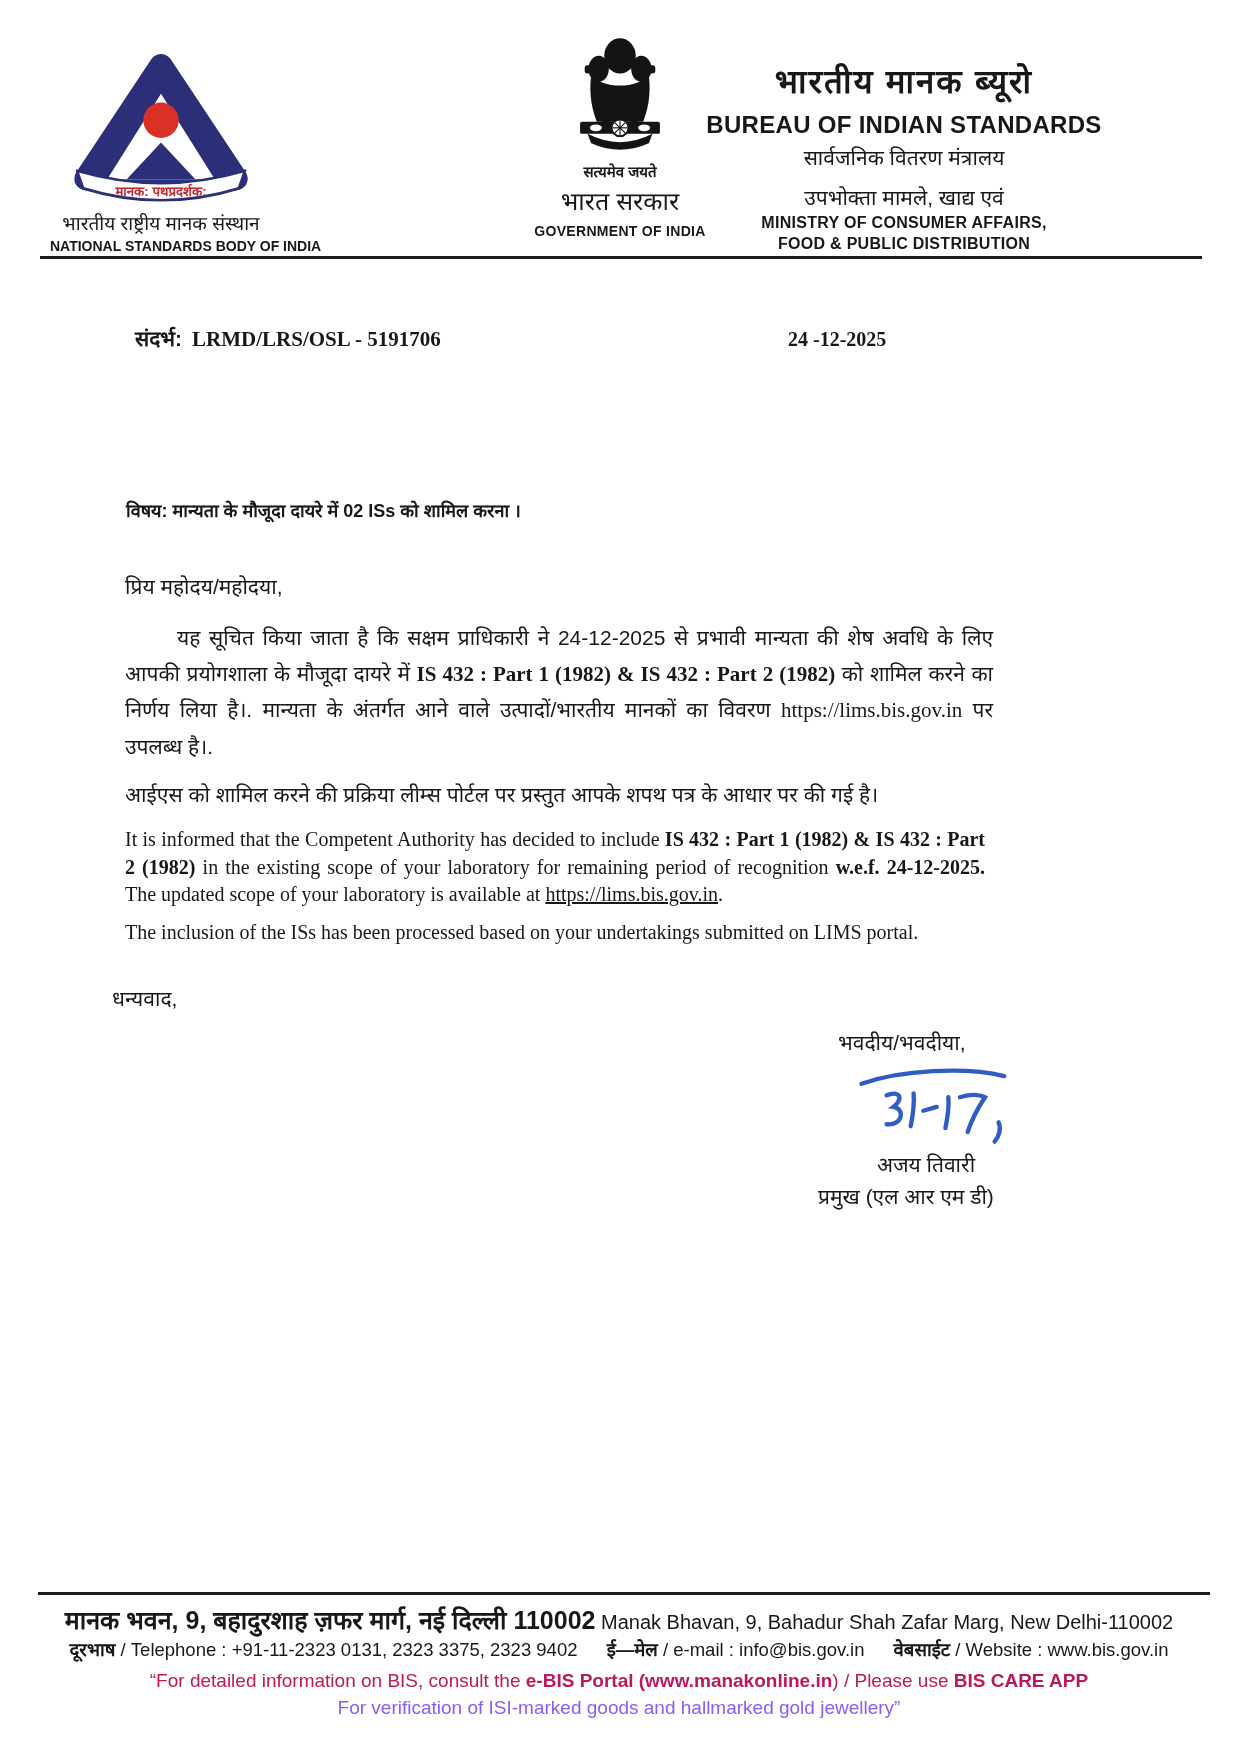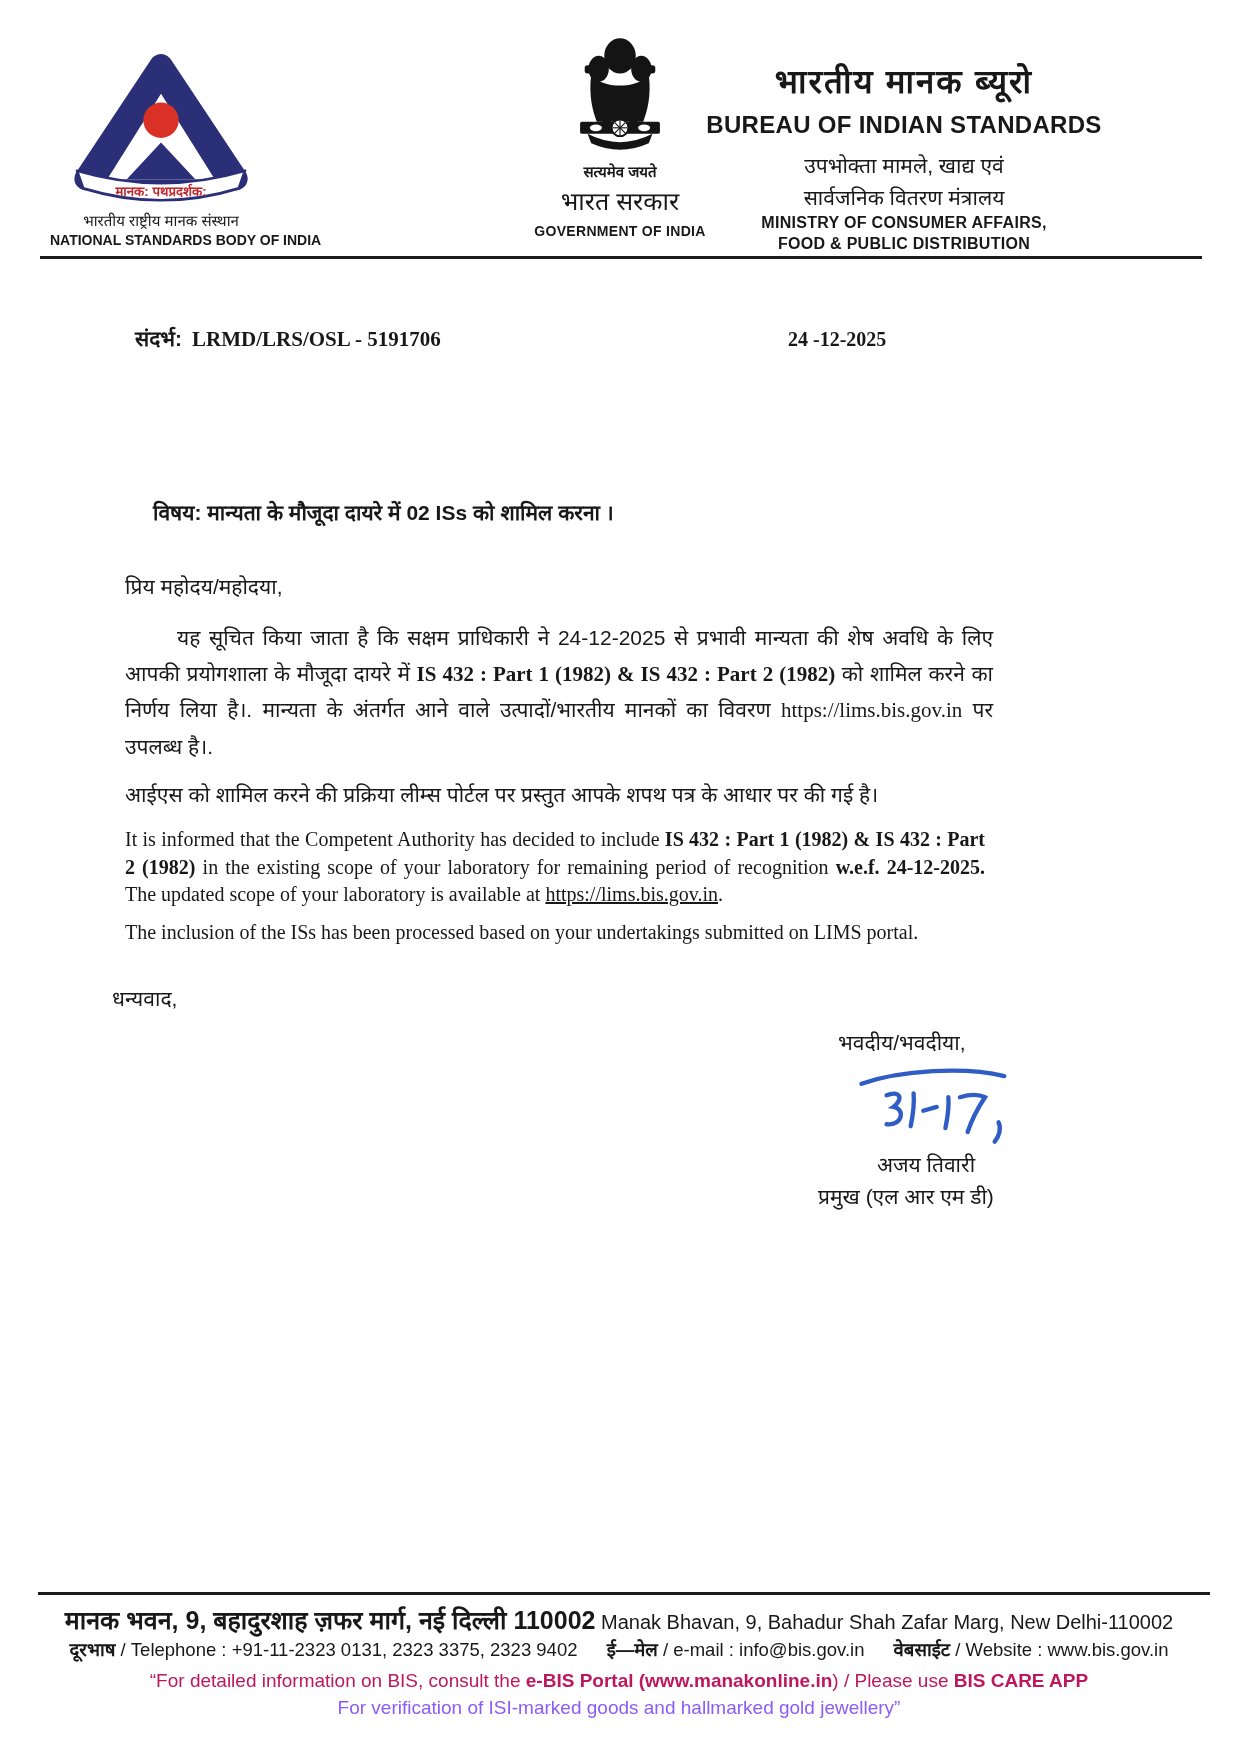--- a/index.html
+++ b/index.html
@@ -9,40 +9,40 @@
     background:#ffffff;
     font-family:"Liberation Serif", serif;
     color:#181818;
     overflow:hidden;
     margin:0 auto;
   }
   .hi{font-family:"Liberation Sans", sans-serif;}
   
   .logo-block{position:absolute;left:50px;top:46px;width:222px;text-align:center;}
   .bis-svg{width:190px;height:168px;display:block;margin:0 auto;}
-  .org-hi{font-family:"Liberation Sans",sans-serif;font-size:15px;margin-top:-4px;white-space:nowrap;}
+  .org-hi{font-family:"Liberation Sans",sans-serif;font-size:19px;margin-top:-4px;white-space:nowrap;}
   .org-en{font-family:"Liberation Sans",sans-serif;font-size:14px;font-weight:bold;margin-top:2px;white-space:nowrap;}
   .emblem-block{position:absolute;left:492px;top:28px;width:256px;text-align:center;font-family:"Liberation Sans",sans-serif;}
   .emblem-svg{width:112px;height:130px;display:block;margin:0 auto;}
   .motto{font-size:15px;font-weight:bold;margin-top:3px;}
   .govt-hi{font-size:25px;margin-top:2px;}
   .govt-en{font-size:14px;font-weight:bold;margin-top:6px;letter-spacing:.3px;}
   .bureau-block{position:absolute;left:678px;top:58px;width:452px;text-align:center;font-family:"Liberation Sans",sans-serif;}
   .bureau-hi{font-size:33px;font-weight:bold;letter-spacing:2px;}
   .bureau-en{font-size:24px;font-weight:bold;margin-top:8px;letter-spacing:.3px;}
   .min-hi{font-size:21px;margin-top:4px;}
   .min-hi.first{margin-top:12px;}
   .min-en{font-size:16px;font-weight:bold;margin-top:3px;letter-spacing:.3px;}
   .header-rule{position:absolute;top:256px;left:40px;width:1162px;border-top:3px solid #1c1c1c;}
   
   .ref-row{position:absolute;top:324px;left:135px;font-size:21px;font-weight:bold;}
   .ref-num{margin-left:10px;font-family:"Liberation Serif",serif;}
   .date{position:absolute;top:328px;left:788px;font-size:20px;font-weight:bold;}
   .address{position:absolute;top:378px;left:135px;font-size:21px;font-weight:bold;line-height:28px;}
-  .subject{position:absolute;top:498px;left:153px;font-size:21px;font-weight:bold;font-family:"Liberation Sans",sans-serif;}
+  .subject{position:absolute;top:498px;left:126px;font-size:18px;font-weight:bold;font-family:"Liberation Sans",sans-serif;}
   .salutation{position:absolute;top:572px;left:125px;font-size:21px;}
   .para1{position:absolute;top:620px;left:125px;width:868px;font-size:21px;line-height:35.5px;text-align:justify;text-indent:52px;}
   .para2{position:absolute;top:780px;left:125px;width:890px;font-size:21px;}
   .epara1{position:absolute;top:826px;left:125px;width:860px;font-size:20px;line-height:27.5px;text-align:justify;}
   .epara2{position:absolute;top:921px;left:125px;font-size:20px;}
   .thanks{position:absolute;top:984px;left:112px;font-size:21px;}
   .vale{position:absolute;top:1028px;left:838px;font-size:21px;}
   .sig-svg{position:absolute;top:1060px;left:848px;width:164px;height:88px;}
   .sig-name{position:absolute;top:1150px;left:848px;width:156px;text-align:center;font-size:21px;}
   .sig-desig{position:absolute;top:1182px;left:778px;width:256px;text-align:center;font-size:21px;}
@@ -103,22 +103,22 @@
         <path d="M25,114 Q60,132 95,114 L91,124 Q60,138 29,124 Z" fill="#141414"></path>
       </svg>
       <div class="motto">सत्यमेव जयते</div>
       <div class="govt-hi">भारत सरकार</div>
       <div class="govt-en">GOVERNMENT OF INDIA</div>
     </div>
 
     <div class="bureau-block">
       <div class="bureau-hi">भारतीय मानक ब्यूरो</div>
       <div class="bureau-en">BUREAU OF INDIAN STANDARDS</div>
+      <div class="min-hi">सार्वजनिक वितरण मंत्रालय</div>
       <div class="min-hi first">उपभोक्ता मामले, खाद्य एवं</div>
-      <div class="min-hi">सार्वजनिक वितरण मंत्रालय</div>
       <div class="min-en">MINISTRY OF CONSUMER AFFAIRS,</div>
       <div class="min-en">FOOD &amp; PUBLIC DISTRIBUTION</div>
     </div>
 
     <div class="header-rule"></div>
   </header>
 
   <div class="ref-row">
     <span class="hi">संदर्भ:</span><span class="ref-num">LRMD/LRS/OSL - 5191706</span>
   </div>

